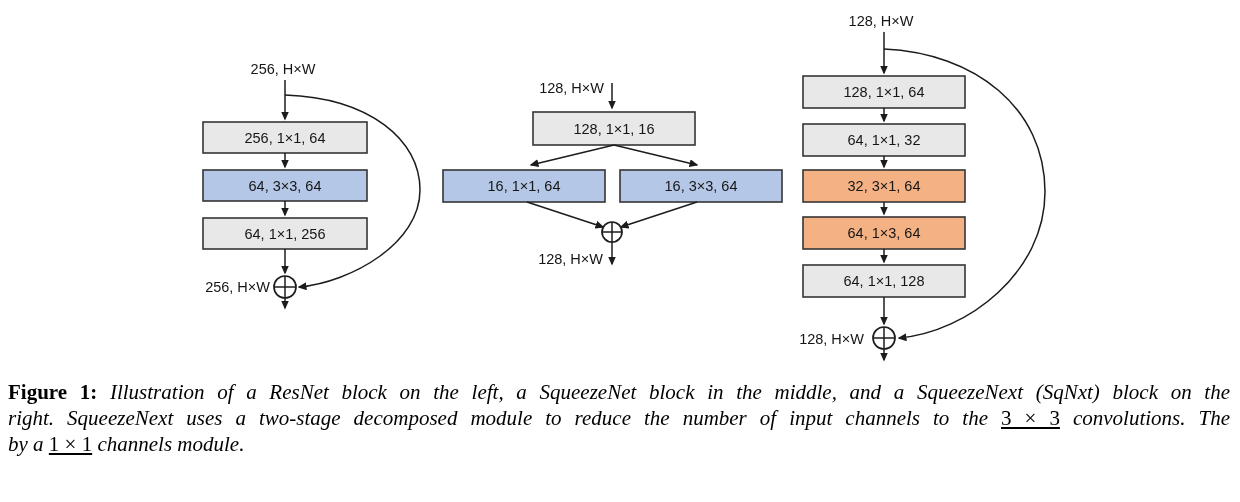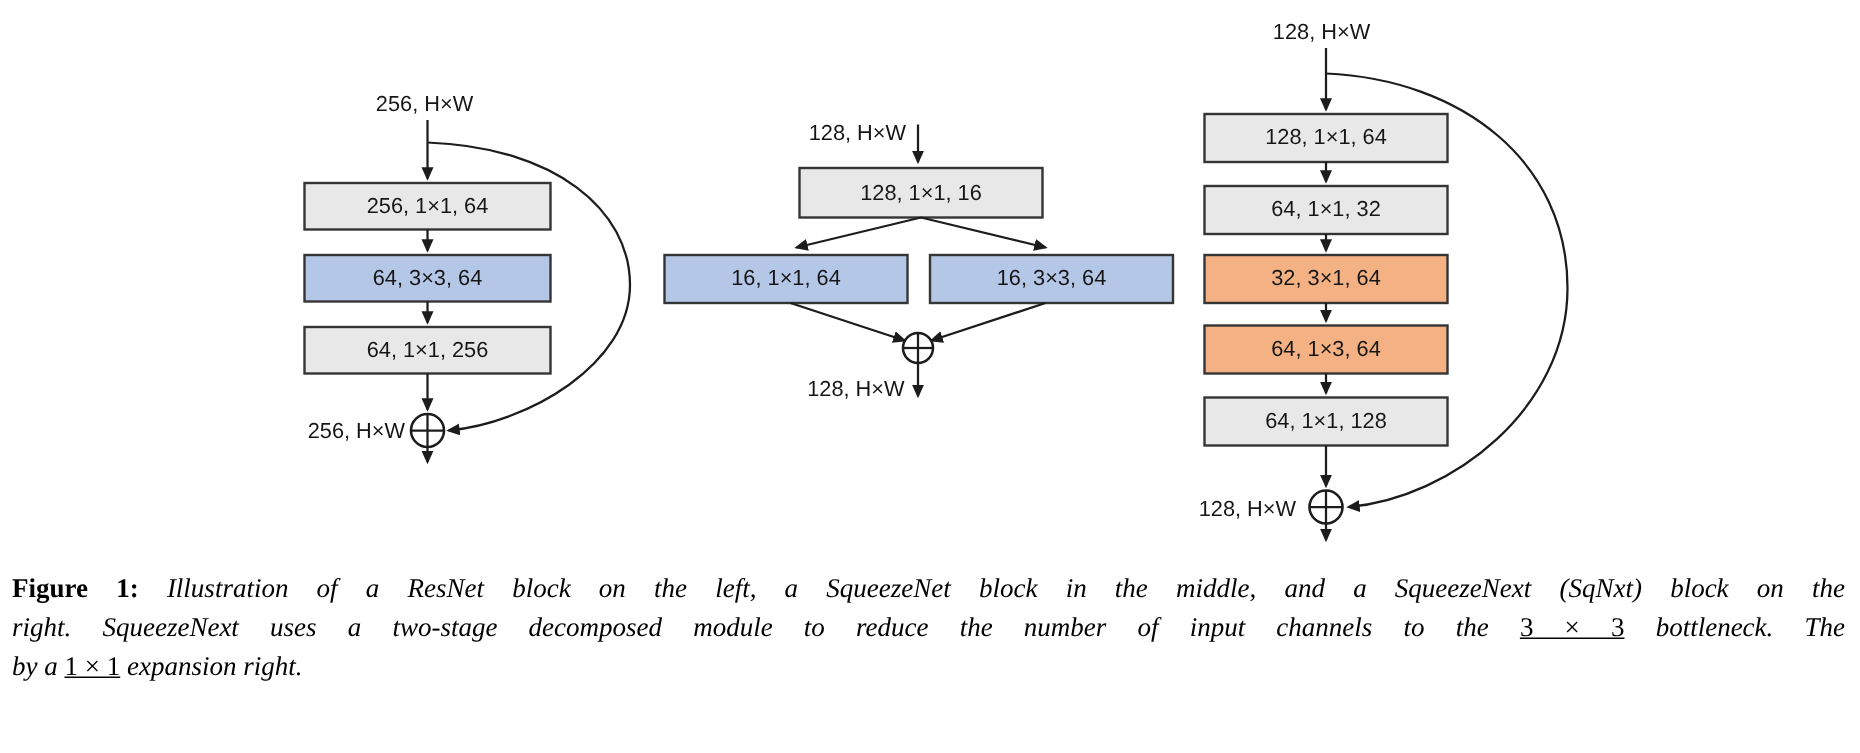--- a/index.html
+++ b/index.html
@@ -8,21 +8,21 @@
   svg{position:absolute;top:0;left:0;}
   svg .flow{stroke:#1c1c1c;stroke-width:1.5;fill:none;}
   svg .box{stroke:#353535;stroke-width:1.6;}
   svg .sumc{stroke:#1c1c1c;stroke-width:1.7;fill:#ffffff;}
   svg .suml{stroke:#1c1c1c;stroke-width:1.5;}
   svg text{fill:#161616;font-family:"Liberation Sans",sans-serif;font-size:14.5px;}
   svg text.boxlab{text-anchor:middle;dominant-baseline:central;}
   svg text.iolab-mid{text-anchor:middle;}
   svg text.iolab-end{text-anchor:end;}
   #caption{position:absolute;left:8px;top:379px;width:1222px;color:#000000;
-           font-family:"Liberation Serif",serif;font-size:18px;line-height:26px;}
+           font-family:"Liberation Serif",serif;font-size:21px;line-height:26px;}
   .cap-line{text-align:justify;text-align-last:justify;white-space:normal;}
   .cap-line.last{text-align-last:left;}
   .cap-label{font-weight:bold;font-style:normal;}
   .cap-it{font-style:italic;}
   .cap-math{font-style:normal;text-decoration:underline;}
 </style>
 </head>
 <body>
 
 <div id="page">
@@ -118,17 +118,17 @@
         <line class="suml" x1="884" y1="327" x2="884" y2="349"></line>
         <line class="suml" x1="873" y1="338" x2="895" y2="338"></line>
       </g>
       <path class="flow" d="M884,349 V360" marker-end="url(#arrow)"></path>
       <text class="iolab-end" x="864" y="344">128, H×W</text>
     </g>
   </svg>
 
   <div id="caption">
     <div class="cap-line"><span class="cap-label">Figure 1:</span> <span class="cap-it">Illustration of a ResNet block on the left, a SqueezeNet block in the middle, and a SqueezeNext (SqNxt) block on the</span></div>
-    <div class="cap-line"><span class="cap-it">right. SqueezeNext uses a two-stage decomposed module to reduce the number of input channels to the</span> <span class="cap-math">3 × 3</span> <span class="cap-it">bottleneck. The</span></div>
-    <div class="cap-line last"><span class="cap-it">by a</span> <span class="cap-math">1 × 1</span> <span class="cap-it">expansion right.</span></div>
+    <div class="cap-line"><span class="cap-it">right. SqueezeNext uses a two-stage decomposed module to reduce the number of input channels to the</span> <span class="cap-math">3 × 3</span> <span class="cap-it">convolutions. The</span></div>
+    <div class="cap-line last"><span class="cap-it">by a</span> <span class="cap-math">1 × 1</span> <span class="cap-it">channels module.</span></div>
   </div>
 
 </div>
 
 </body></html>

